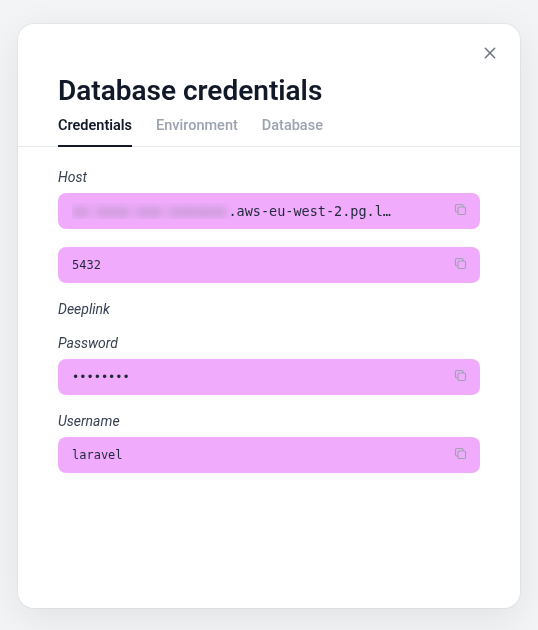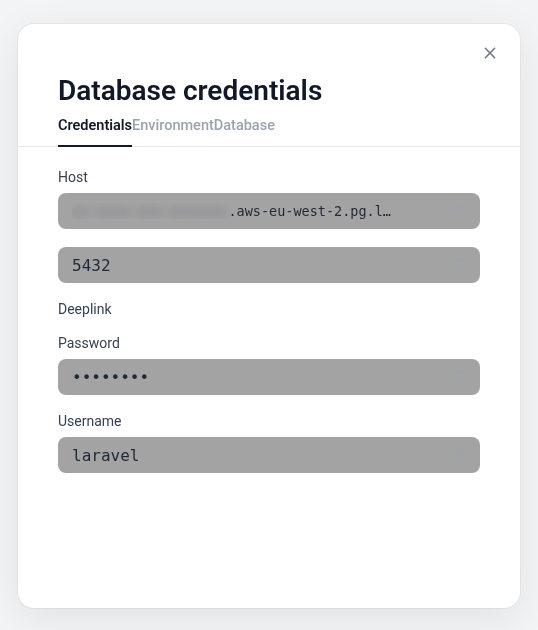--- a/index.html
+++ b/index.html
@@ -57,20 +57,21 @@
       margin-top: 26px;
       margin-bottom: 10px;
     }
     .modal-subtitle {
       font-size: 14px;
       color: #6b7280;
       margin-bottom: 22px;
     }
     .tabs {
       display: flex;
+      gap: 24px;
       border-bottom: 1px solid #e5e7eb;
       margin-left: -40px;
       margin-right: -40px;
       padding-left: 40px;
       padding-right: 40px;
     }
     .tab {
       padding-bottom: 12px;
       font-size: 14.5px;
       font-weight: 500;
@@ -101,33 +102,34 @@
       gap: 18px;
     }
     .field-group {
       display: flex;
       flex-direction: column;
       gap: 8px;
     }
     .field-label {
       font-size: 14px;
       color: #374151;
+      font-style: italic;
     }
     .field-value-box {
       position: relative;
-      background: #a3a3a3;
+      background: #f0abfc;
       border-radius: 8px;
       height: 36px;
       display: flex;
       align-items: center;
       padding: 0 44px 0 14px;
     }
     .field-value {
       font-family: ui-monospace, SFMono-Regular, "SF Mono", Menlo, Consolas, monospace;
-      font-size: 16px;
+      font-size: 12px;
       color: #1f2937;
       white-space: nowrap;
       overflow: hidden;
       text-overflow: ellipsis;
       width: 100%;
     }
     .host-wrap {
       display: flex;
       width: 100%;
       overflow: hidden;

